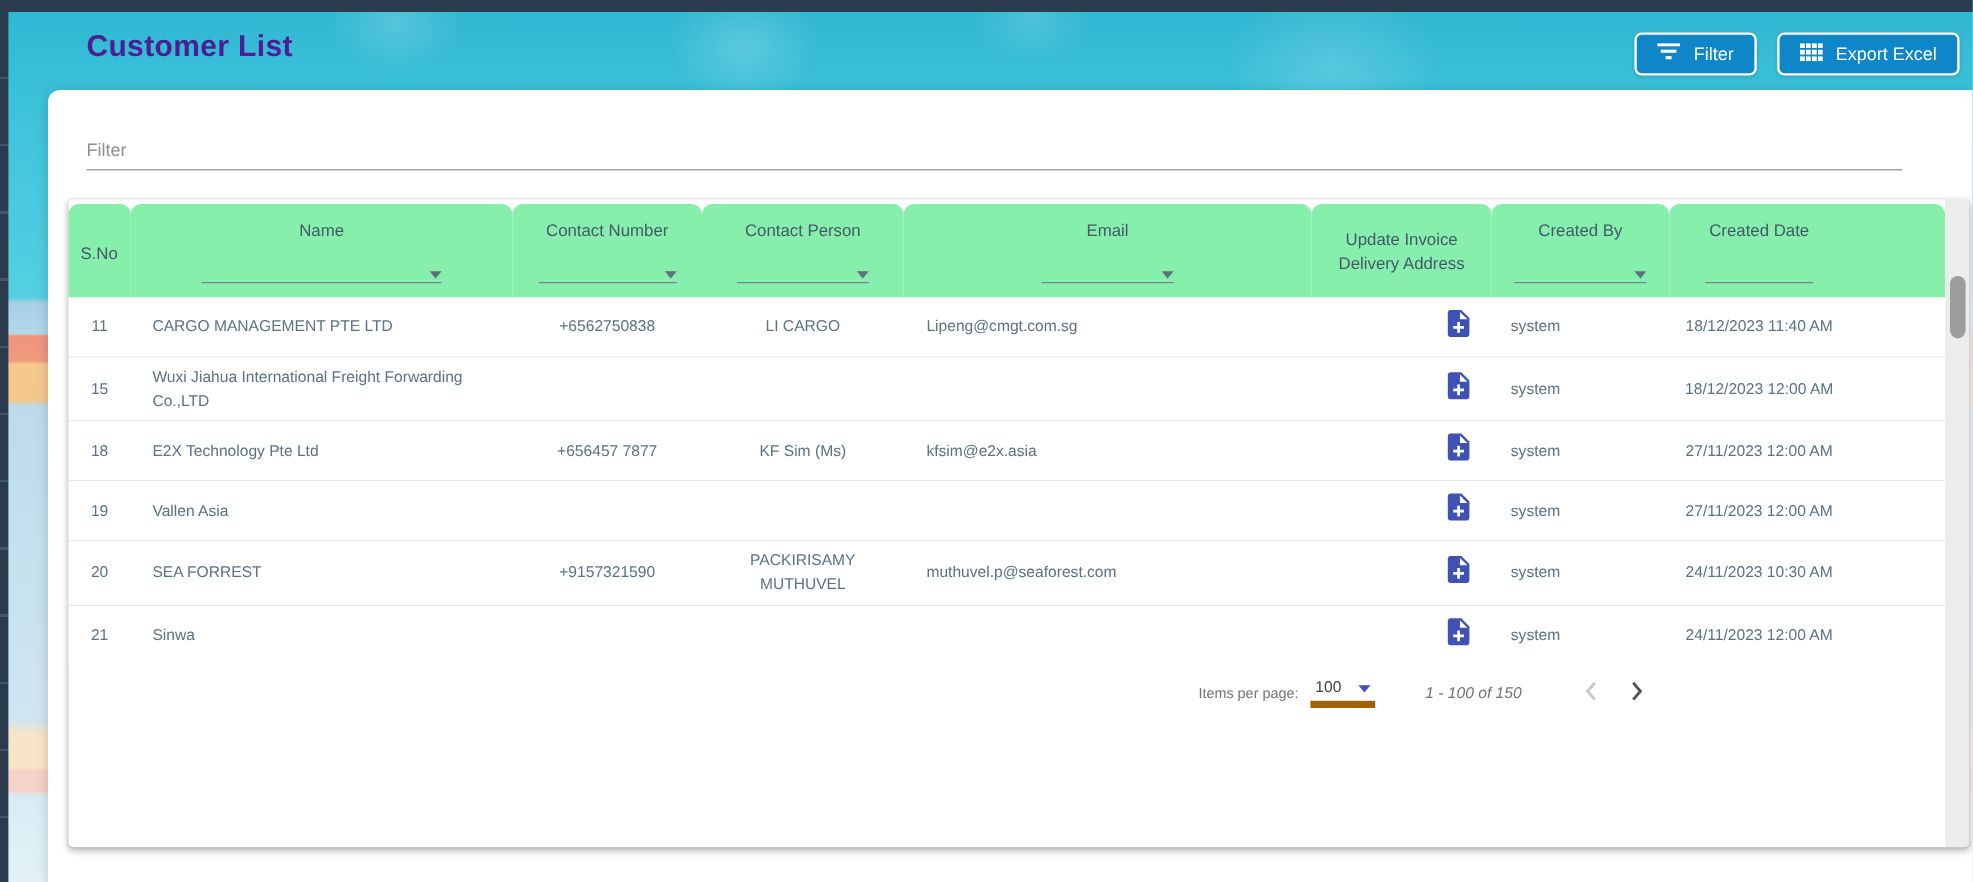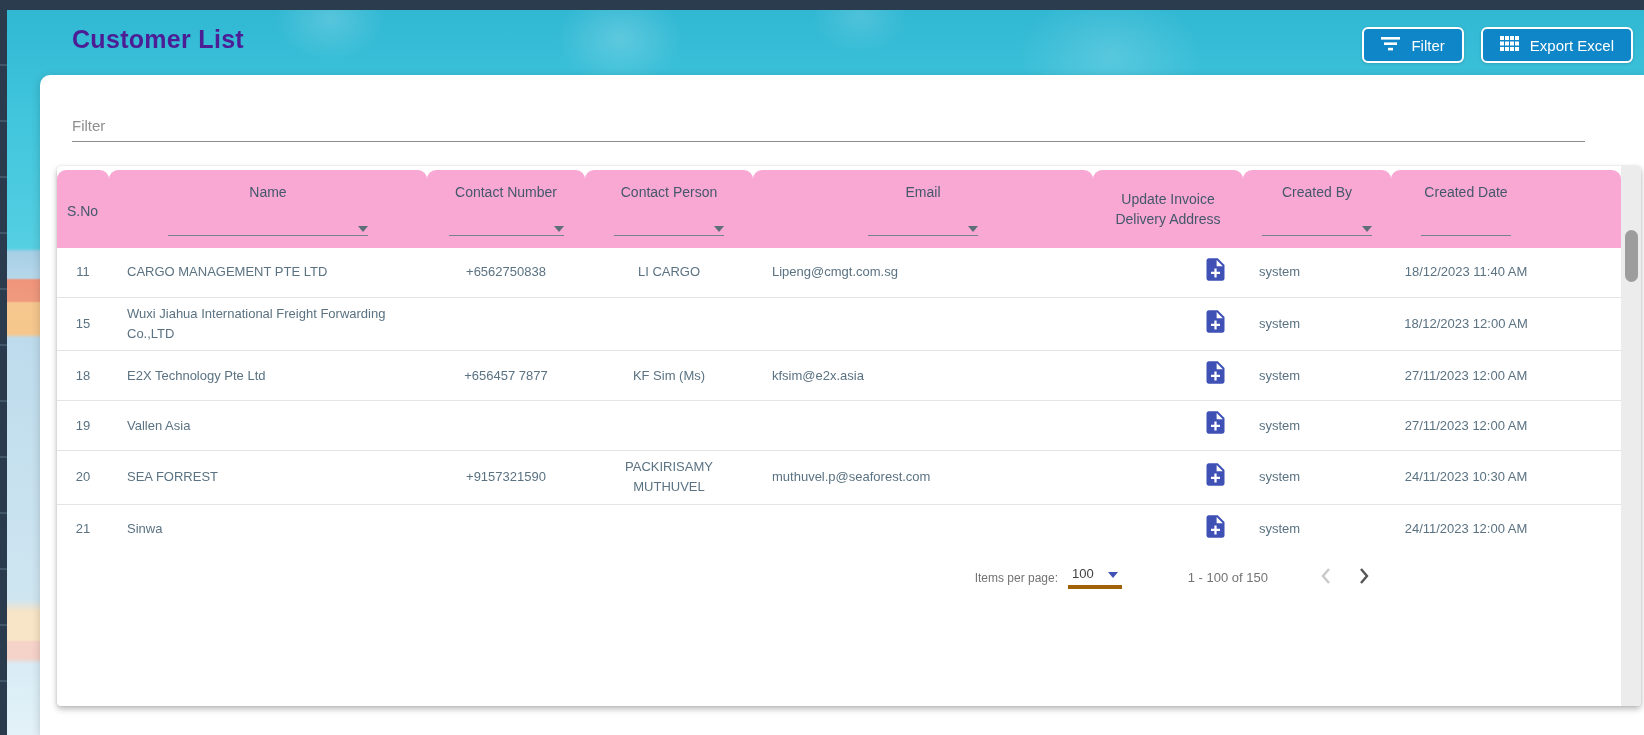--- a/index.html
+++ b/index.html
@@ -58,21 +58,21 @@
   .table-card {
     position:relative; margin:24px 0 0 17px; width:1584px; height:540px;
     background:#fff; border-radius:4px; box-shadow:0 3px 6px rgba(0,0,0,.28), 0 0 2px rgba(0,0,0,.12);
     padding-top:4px; overflow:hidden;
   }
   table { width:1564px; table-layout:fixed; border-collapse:separate; border-spacing:0; }
   col.c-sno{width:52px} col.c-name{width:318px} col.c-cnum{width:158px} col.c-cper{width:168px}
   col.c-email{width:340px} col.c-upd{width:150px} col.c-cby{width:148px} col.c-cdate{width:230px}
 
   thead th {
-    background:#f9a8d4; height:78px; vertical-align:top; font-weight:400;
+    background:#86efac; height:78px; vertical-align:top; font-weight:400;
     color:#44586a; font-size:14px; border-radius:9px 9px 0 0; padding:0;
   }
   .th-label { margin-top:12px; text-align:center; line-height:1.45; }
   .th-label.sno { margin-top:31px; text-align:left; padding-left:10px; }
   .th-label.two-line { margin-top:19px; max-width:122px; margin-left:auto; margin-right:auto; }
   .th-filter {
     margin:14px auto 0 auto; height:20px; border-bottom:1px solid #74838f;
     display:flex; align-items:flex-end; justify-content:flex-end; padding-bottom:3px; cursor:pointer;
   }
   .th-filter.w200{width:200px} .th-filter.w115{width:115px} .th-filter.w110{width:110px}
@@ -91,24 +91,24 @@
   td.cell-upd { text-align:right; padding-right:14px; }
   td.cell-cby { padding-left:16px; }
   td.cell-cdate { text-align:center; padding-right:80px; }
   .note-add-btn { display:inline-block; width:27px; height:27px; border:none; background:transparent; cursor:pointer; padding:0; }
 
   
   .paginator {
     height:46px; width:1360px; display:flex; align-items:center; justify-content:flex-end;
     padding-right:47px; color:#737373; font-size:12px;
   }
-  .pagesize { display:flex; align-items:flex-end; gap:14px; margin-left:10px; border-bottom:4px solid #a16207; padding:0 4px 4px 4px; cursor:pointer; }
+  .pagesize { display:flex; align-items:flex-end; gap:14px; margin-left:10px; border-bottom:6px solid #a16207; padding:0 4px 4px 4px; cursor:pointer; }
   .pagesize .val { font-size:13px; color:#3f3f3f; }
   .caret-indigo { width:0; height:0; border-left:5px solid transparent; border-right:5px solid transparent; border-top:6px solid #3f51b5; margin-bottom:3px; }
-  .range { margin-left:66px; font-size:13px; }
+  .range { margin-left:42px; font-size:13px;font-style:italic; }
   .pg-btn { border:none; background:transparent; margin-left:52px; cursor:pointer; padding:0; height:24px; }
   .pg-btn.next { margin-left:26px; }
 
   
   .scroll-track { position:absolute; top:0; right:0; width:20px; height:540px; background:#ececec; }
   .scroll-thumb { position:absolute; top:64px; left:3.5px; width:13px; height:52px; border-radius:7px; background:#9d9d9d; cursor:grab; }
 </style>
 </head>
 <body>
 

